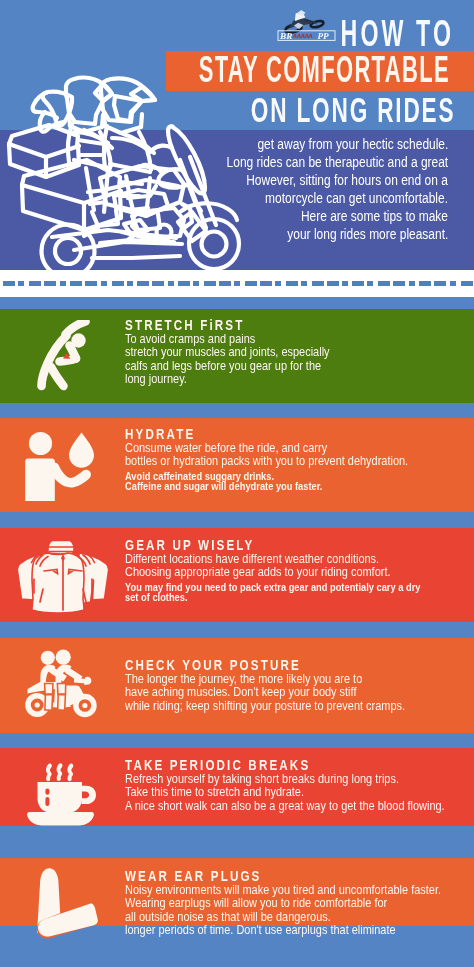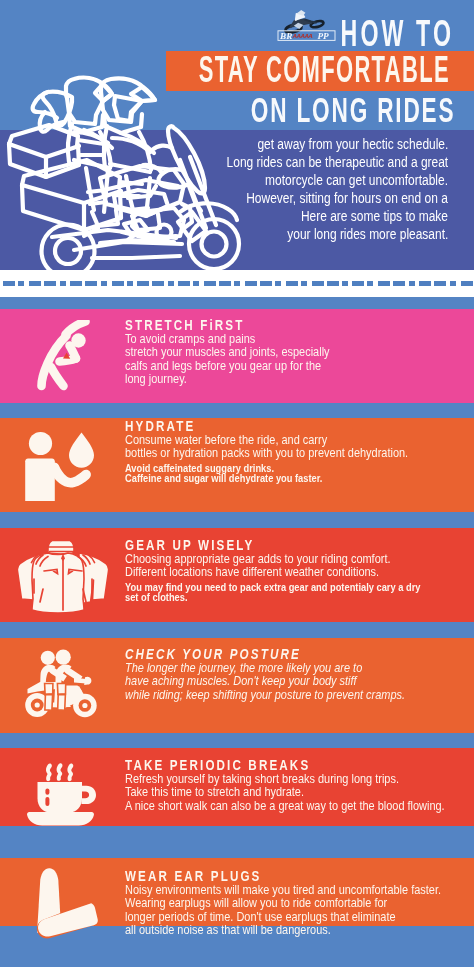--- a/index.html
+++ b/index.html
@@ -195,22 +195,22 @@
     </div>
 
     <div class="tl t1"><span>HOW TO</span></div>
     <div class="t2-band"></div>
     <div class="tl t2"><span>STAY COMFORTABLE</span></div>
     <div class="tl t3"><span>ON LONG RIDES</span></div>
 
     <div class="hero-para">
         <div><span>get away from your hectic schedule.</span></div>
         <div><span>Long rides can be therapeutic and a great</span></div>
+        <div><span>However, sitting for hours on end on a</span></div>
         <div><span>motorcycle can get uncomfortable.</span></div>
-        <div><span>However, sitting for hours on end on a</span></div>
         <div><span>Here are some tips to make</span></div>
         <div><span>your long rides more pleasant.</span></div>
       </div>
   </div>
 
   <div class="road-white"></div>
   <div class="road-dashes">
       <i style="position: absolute; top: 0px; height: 5px; background: rgb(79, 127, 192); left: 3px; width: 12px;"></i>
       <i style="position: absolute; top: 0px; height: 5px; background: rgb(79, 127, 192); left: 18px; width: 6px;"></i>
       <i style="position: absolute; top: 0px; height: 5px; background: rgb(79, 127, 192); left: 29px; width: 12px;"></i>
@@ -243,21 +243,21 @@
       <i style="position: absolute; top: 0px; height: 5px; background: rgb(79, 127, 192); left: 393px; width: 12px;"></i>
       <i style="position: absolute; top: 0px; height: 5px; background: rgb(79, 127, 192); left: 408.5px; width: 6px;"></i>
       <i style="position: absolute; top: 0px; height: 5px; background: rgb(79, 127, 192); left: 419px; width: 12px;"></i>
       <i style="position: absolute; top: 0px; height: 5px; background: rgb(79, 127, 192); left: 434px; width: 12px;"></i>
       <i style="position: absolute; top: 0px; height: 5px; background: rgb(79, 127, 192); left: 449.5px; width: 6px;"></i>
       <i style="position: absolute; top: 0px; height: 5px; background: rgb(79, 127, 192); left: 460.5px; width: 12px;"></i>
     </div>
   <div class="road-blue"></div>
 
   <div id="sections">
-      <div class="sec" style="top: 309px; height: 94px; background: #ec4899;">
+      <div class="sec" style="top: 309px; height: 94px; background: #4d7c0f;">
         <div class="ico" style="left: 37px; top: 11px; width: 54px; height: 71px;"><svg viewBox="0 0 54 71" width="100%" height="100%" aria-hidden="true">
   <g fill="none" stroke="#fdf6ee" stroke-width="8.6" stroke-linecap="round" stroke-linejoin="round">
 
     <path d="M28.5 14.5C33.5 8.5 41 4 48.5 1.5"></path>
 
     <path d="M29.5 15.5C22 23 15 33 10.5 43.5 6.5 52.5 4.5 60 4.5 66"></path>
 
     <path d="M14 47c3 6 7.5 12.5 12.5 19"></path>
 
     <path d="M32.5 25.5c2.5 4 4.5 8.5 6.5 13"></path>
@@ -282,21 +282,21 @@
         <div class="ico" style="left: 20px; top: 7px; width: 80px; height: 80px;"><svg viewBox="0 0 80 80" width="100%" height="100%" aria-hidden="true">
   <g fill="#fdf6ee">
     <circle cx="20.5" cy="18.5" r="11.6"></circle>
     <path d="M8 33.5h24c1.6 0 2.8 1.2 2.8 2.8V76H5.2V36.3c0 -1.6 1.2 -2.8 2.8 -2.8Z"></path>
     <path d="M32 38c2.5 -1.4 5.7 -.3 6.8 2.3 1.9 4.3 4.4 8.1 7.8 11 2 1.7 3.9 2.1 6.1 1.3 3.3 -1.2 6.7 -3.7 10.3 -6.8
              2.1 -1.8 5.2 -1.5 6.9 .7 1.7 2.2 1.3 5.4 -.9 7.2 -4.4 3.8 -9 6.9 -14.3 8.2 -5.8 1.4 -11.1 -.2 -15.6 -3.9
              -4.6 -3.8 -8 -8.6 -10.4 -14 -1.2 -2.7 -.1 -5 3.3 -6Z"></path>
     <path d="M61.5 7.5c6 8 12.5 16 12.5 22.8 0 6.9 -5.6 12.5 -12.5 12.5S49 37.2 49 30.3C49 23.5 55.5 15.5 61.5 7.5Z"></path>
   </g>
 </svg></div>
-        <div class="txt" style="top: 0;">
+        <div class="txt" style="top: 8px;">
           <h3><span>HYDRATE</span></h3>
           <div class="body">
             <div><span>Consume water before the ride, and carry</span></div>
             <div><span>bottles or hydration packs with you to prevent dehydration.</span></div>
           </div>
           <div class="note">
             <div><span>Avoid caffeinated suggary drinks.</span></div>
             <div><span>Caffeine and sugar will dehydrate you faster.</span></div>
           </div>
         </div>
@@ -335,22 +335,22 @@
     <path d="M65 57l3 13"></path>
 
     <path d="M16 47l0 14"></path>
     <path d="M74 47l0 14"></path>
   </g>
   <path d="M45 21.5l-2 5 2 2.5 2 -2.5Z" fill="#e84333"></path>
 </svg></div>
         <div class="txt" style="top: 9px;">
           <h3><span>GEAR UP WISELY</span></h3>
           <div class="body">
+            <div><span>Different locations have different weather conditions.</span></div>
             <div><span>Choosing appropriate gear adds to your riding comfort.</span></div>
-            <div><span>Different locations have different weather conditions.</span></div>
           </div>
           <div class="note">
             <div><span>You may find you need to pack extra gear and potentialy cary a dry</span></div>
             <div><span>set of clothes.</span></div>
           </div>
         </div>
       </div>
       <div class="gap" style="top: 622px; height: 16px;"></div>
       <div class="sec" style="top: 638px; height: 95px; background: rgb(234, 98, 48);">
         <div class="ico" style="left: 22px; top: 6px; width: 80px; height: 80px;"><svg viewBox="0 0 80 80" width="100%" height="100%" aria-hidden="true">
@@ -392,21 +392,21 @@
     <circle cx="62.9" cy="61.5" r="2.6"></circle>
   </g>
 
   <g stroke="#ea6230" stroke-width="1.6" fill="#fdf6ee">
     <path d="M22.6 39.5h8.3l-.2 10.2 -7.6 .6Z"></path>
     <path d="M23.4 50.6h7.2l-.7 15.6 -7 -.3Z"></path>
     <path d="M35.4 39.5h8.3l-.2 10.2 -7.6 .6Z"></path>
     <path d="M36.2 50.6h7.2l-.7 15.6 -7 -.3Z"></path>
   </g>
 </svg></div>
-        <div class="txt" style="top: 8px; font-style: italic;">
+        <div class="txt" style="top: 19px;">
           <h3><span>CHECK YOUR POSTURE</span></h3>
           <div class="body">
             <div><span>The longer the journey, the more likely you are to</span></div>
             <div><span>have aching muscles. Don't keep your body stiff</span></div>
             <div><span>while riding; keep shifting your posture to prevent cramps.</span></div>
           </div>
         </div>
       </div>
       <div class="gap" style="top: 733px; height: 15px;"></div>
       <div class="sec" style="top: 748px; height: 78px; background: rgb(232, 67, 51);">
@@ -458,20 +458,20 @@
              c-6 .3 -10.9 -3.7 -11.3 -9.3 -.4 -5.5 3.8 -9.8 9.5 -10.4Z" fill="#ea6230"></path>
     <path d="M66.8 43.6c1.6 1.1 2.6 2.9 2.7 5.2l.3 11.5c.1 3.1 -1.9 5.1 -5 5.3L19.8 67.2
              c-5.4 .3 -9.9 -3.4 -10.2 -8.5 -.4 -5 3.4 -8.9 8.6 -9.5Z" fill="#fdf6ee"></path>
   </g>
 </svg></div>
         <div class="txt" style="top: 10px;">
           <h3><span>WEAR EAR PLUGS</span></h3>
           <div class="body">
             <div><span>Noisy environments will make you tired and uncomfortable faster.</span></div>
             <div><span>Wearing earplugs will allow you to ride comfortable for</span></div>
+            <div><span>all outside noise as that will be dangerous.</span></div>
             <div><span>longer periods of time. Don't use earplugs that eliminate</span></div>
-            <div><span>all outside noise as that will be dangerous.</span></div>
           </div>
         </div>
       </div>
       <div class="gap" style="top: 953px; height: 14px;"></div>
     </div>
 </div>
 
 </body></html>

